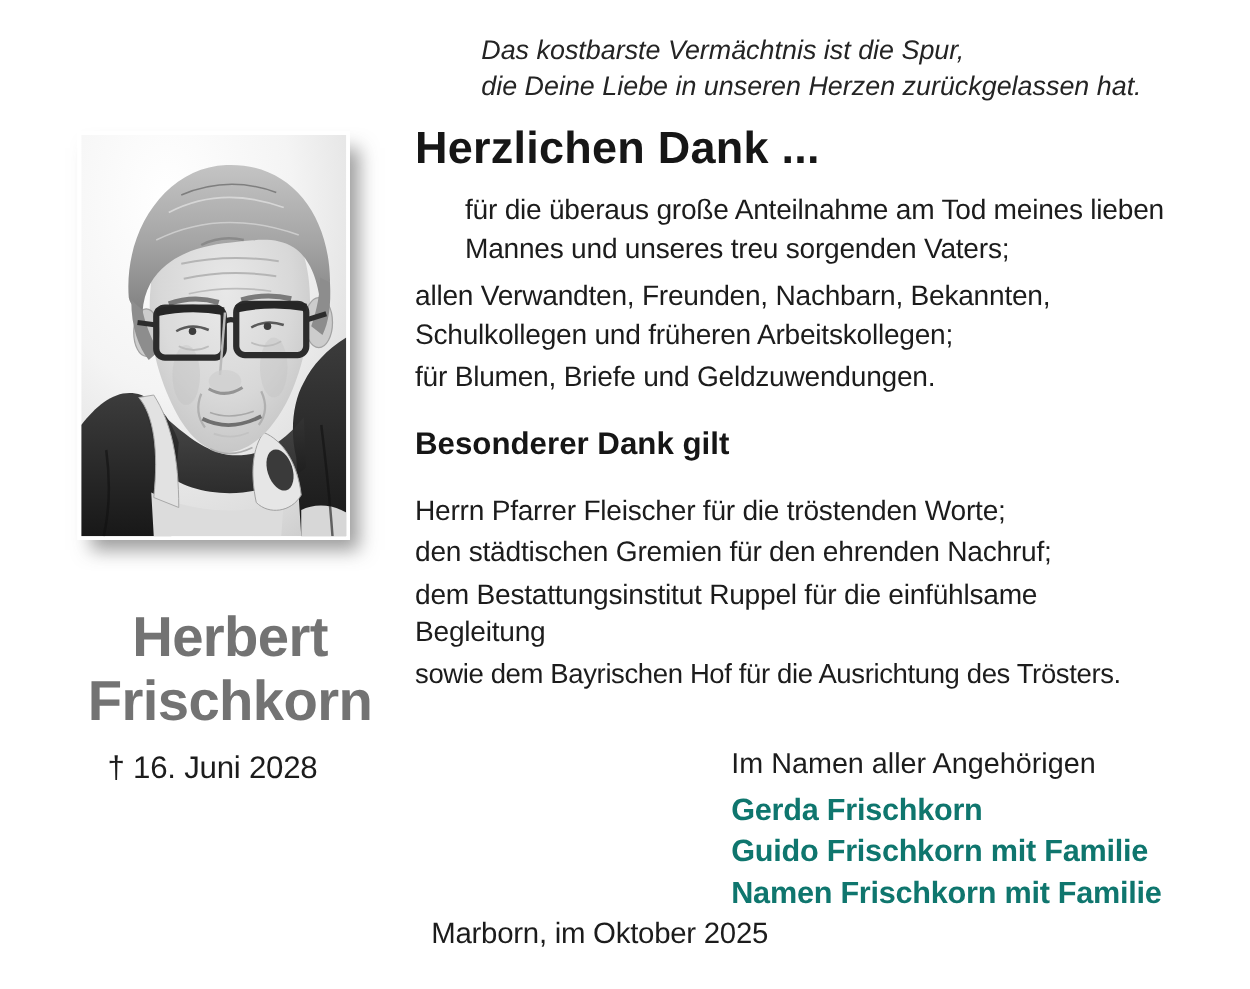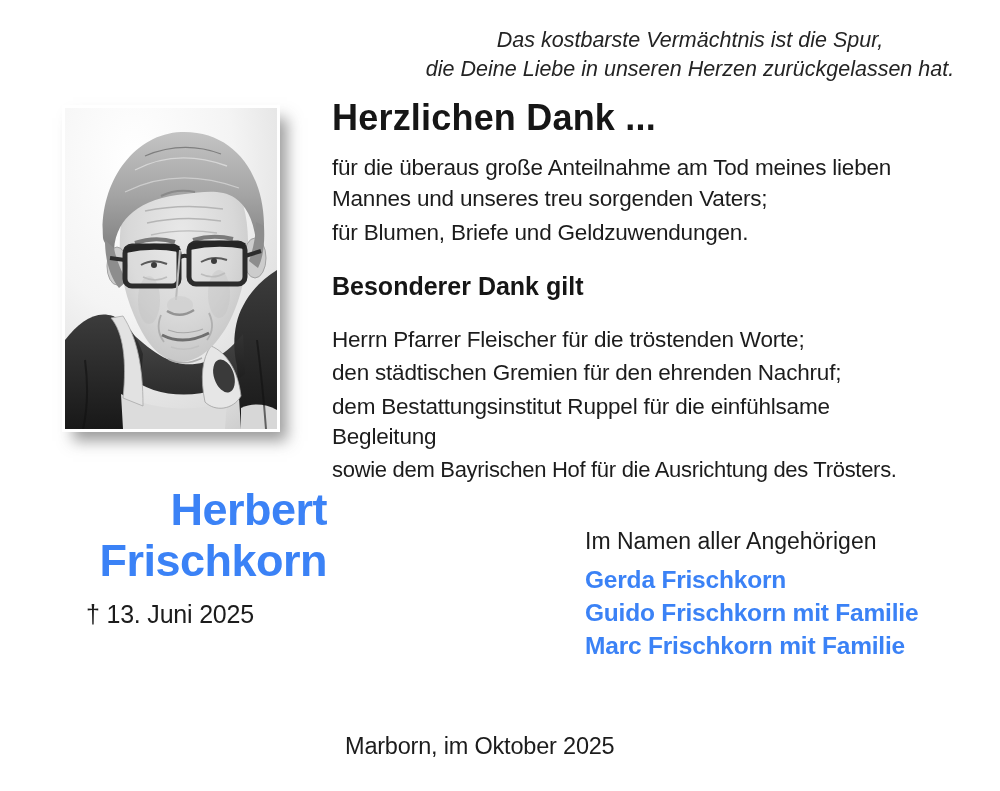--- a/index.html
+++ b/index.html
@@ -3,60 +3,60 @@
 <meta charset="utf-8">
 <style>
   html,body{margin:0;padding:0;}
   body{
     width:1000px;height:791px;position:relative;overflow:hidden;
     background:#ffffff;color:#1c1c1c;
     font-family:"Liberation Sans",sans-serif;
   }
   .epigraph{
     position:absolute;left:385px;top:26px;width:610px;
-    text-align:center;font-style:italic;
+    font-style:italic;
     font-size:21.5px;line-height:29px;color:#242424;
   }
   
   .photo-wrap{
     position:absolute;left:62px;top:105px;width:212px;height:321px;
     background:#ffffff;border:3px solid #ffffff;
     box-shadow:9px 11px 14px -2px rgba(75,75,75,0.55);
   }
   .photo-wrap svg{display:block;width:212px;height:321px;}
   .name-block{
-    position:absolute;left:17px;top:484px;width:310px;
-    text-align:right;font-weight:bold;
-    font-size:45px;line-height:51px;letter-spacing:-0.5px;color:#3b82f6;
+    position:absolute;left:29px;top:484px;width:310px;
+    text-align:center;font-weight:bold;
+    font-size:45px;line-height:51px;letter-spacing:-0.5px;color:#737373;
   }
   .dates-block{
     position:absolute;left:15px;top:598px;width:310px;
     text-align:center;font-size:25px;line-height:33px;letter-spacing:-0.2px;
   }
   
   .main{position:absolute;left:332px;top:97px;width:645px;}
   .thanks-heading{
     margin:0;font-weight:bold;font-size:36px;line-height:41px;letter-spacing:0.2px;color:#161616;
   }
   .para{
     margin:0;font-size:22.5px;line-height:30.5px;letter-spacing:-0.2px;
   }
-  .p1{margin-top:15px;max-width:560px;}
+  .p1{margin-top:15px;max-width:560px;margin-left:40px;}
   .p2{margin-top:8px;max-width:560px;}
   .p3{margin-top:4px;}
   .special-heading{
     margin:22px 0 0 0;font-weight:bold;font-size:25px;line-height:30px;color:#161616;
   }
   .sp0{margin-top:24px;}
   .sp1{margin-top:3px;}
   .sp2{margin-top:3px;max-width:575px;}
   .sp3{margin-top:2px;white-space:nowrap;font-size:22px;letter-spacing:-0.3px;}
   .signature{margin-left:253px;margin-top:41px;}
   .sig-intro{margin:0;font-size:23px;line-height:30px;}
-  .sig-names{margin:7px 0 0 0;font-weight:bold;font-size:24.5px;line-height:33px;letter-spacing:-0.2px;color:#3b82f6;}
+  .sig-names{margin:7px 0 0 0;font-weight:bold;font-size:24.5px;line-height:33px;letter-spacing:-0.2px;color:#0f766e;}
   .footer{
     position:absolute;left:345px;top:733px;font-size:23.5px;letter-spacing:-0.2px;
   }
 </style>
 </head>
 <body>
 
 <div class="epigraph">
   <div>Das kostbarste Vermächtnis ist die Spur,</div>
   <div>die Deine Liebe in unseren Herzen zurückgelassen hat.</div>
@@ -158,37 +158,38 @@
     <path d="M192,232 Q198,280 201,321" stroke="#111111" stroke-width="2" fill="none" opacity="0.6"></path>
   </svg>
 </div>
 
 <div class="name-block">
   <div>Herbert</div>
   <div>Frischkorn</div>
 </div>
 
 <div class="dates-block">
-  <div>† 13. Juni 2025</div>
+  <div>† 16. Juni 2028</div>
 </div>
 
 <div class="main">
   <h1 class="thanks-heading">Herzlichen Dank ...</h1>
   <p class="para p1">für die überaus große Anteilnahme am Tod meines lieben Mannes und unseres treu sorgenden Vaters;</p>
+  <p class="para p2">allen Verwandten, Freunden, Nachbarn, Bekannten, Schulkollegen und früheren Arbeitskollegen;</p>
   <p class="para p3">für Blumen, Briefe und Geldzuwendungen.</p>
 
   <h2 class="special-heading">Besonderer Dank gilt</h2>
   <p class="para sp0">Herrn Pfarrer Fleischer für die tröstenden Worte;</p>
   <p class="para sp1">den städtischen Gremien für den ehrenden Nachruf;</p>
   <p class="para sp2">dem Bestattungsinstitut Ruppel für die einfühlsame Begleitung</p>
   <p class="para sp3">sowie dem Bayrischen Hof für die Ausrichtung des Trösters.</p>
 
   <div class="signature">
     <p class="sig-intro">Im Namen aller Angehörigen</p>
     <div class="sig-names">
       <div>Gerda Frischkorn</div>
       <div>Guido Frischkorn mit Familie</div>
-      <div>Marc Frischkorn mit Familie</div>
+      <div>Namen Frischkorn mit Familie</div>
     </div>
   </div>
 </div>
 
 <div class="footer">Marborn, im Oktober 2025</div>
 
 </body></html>

